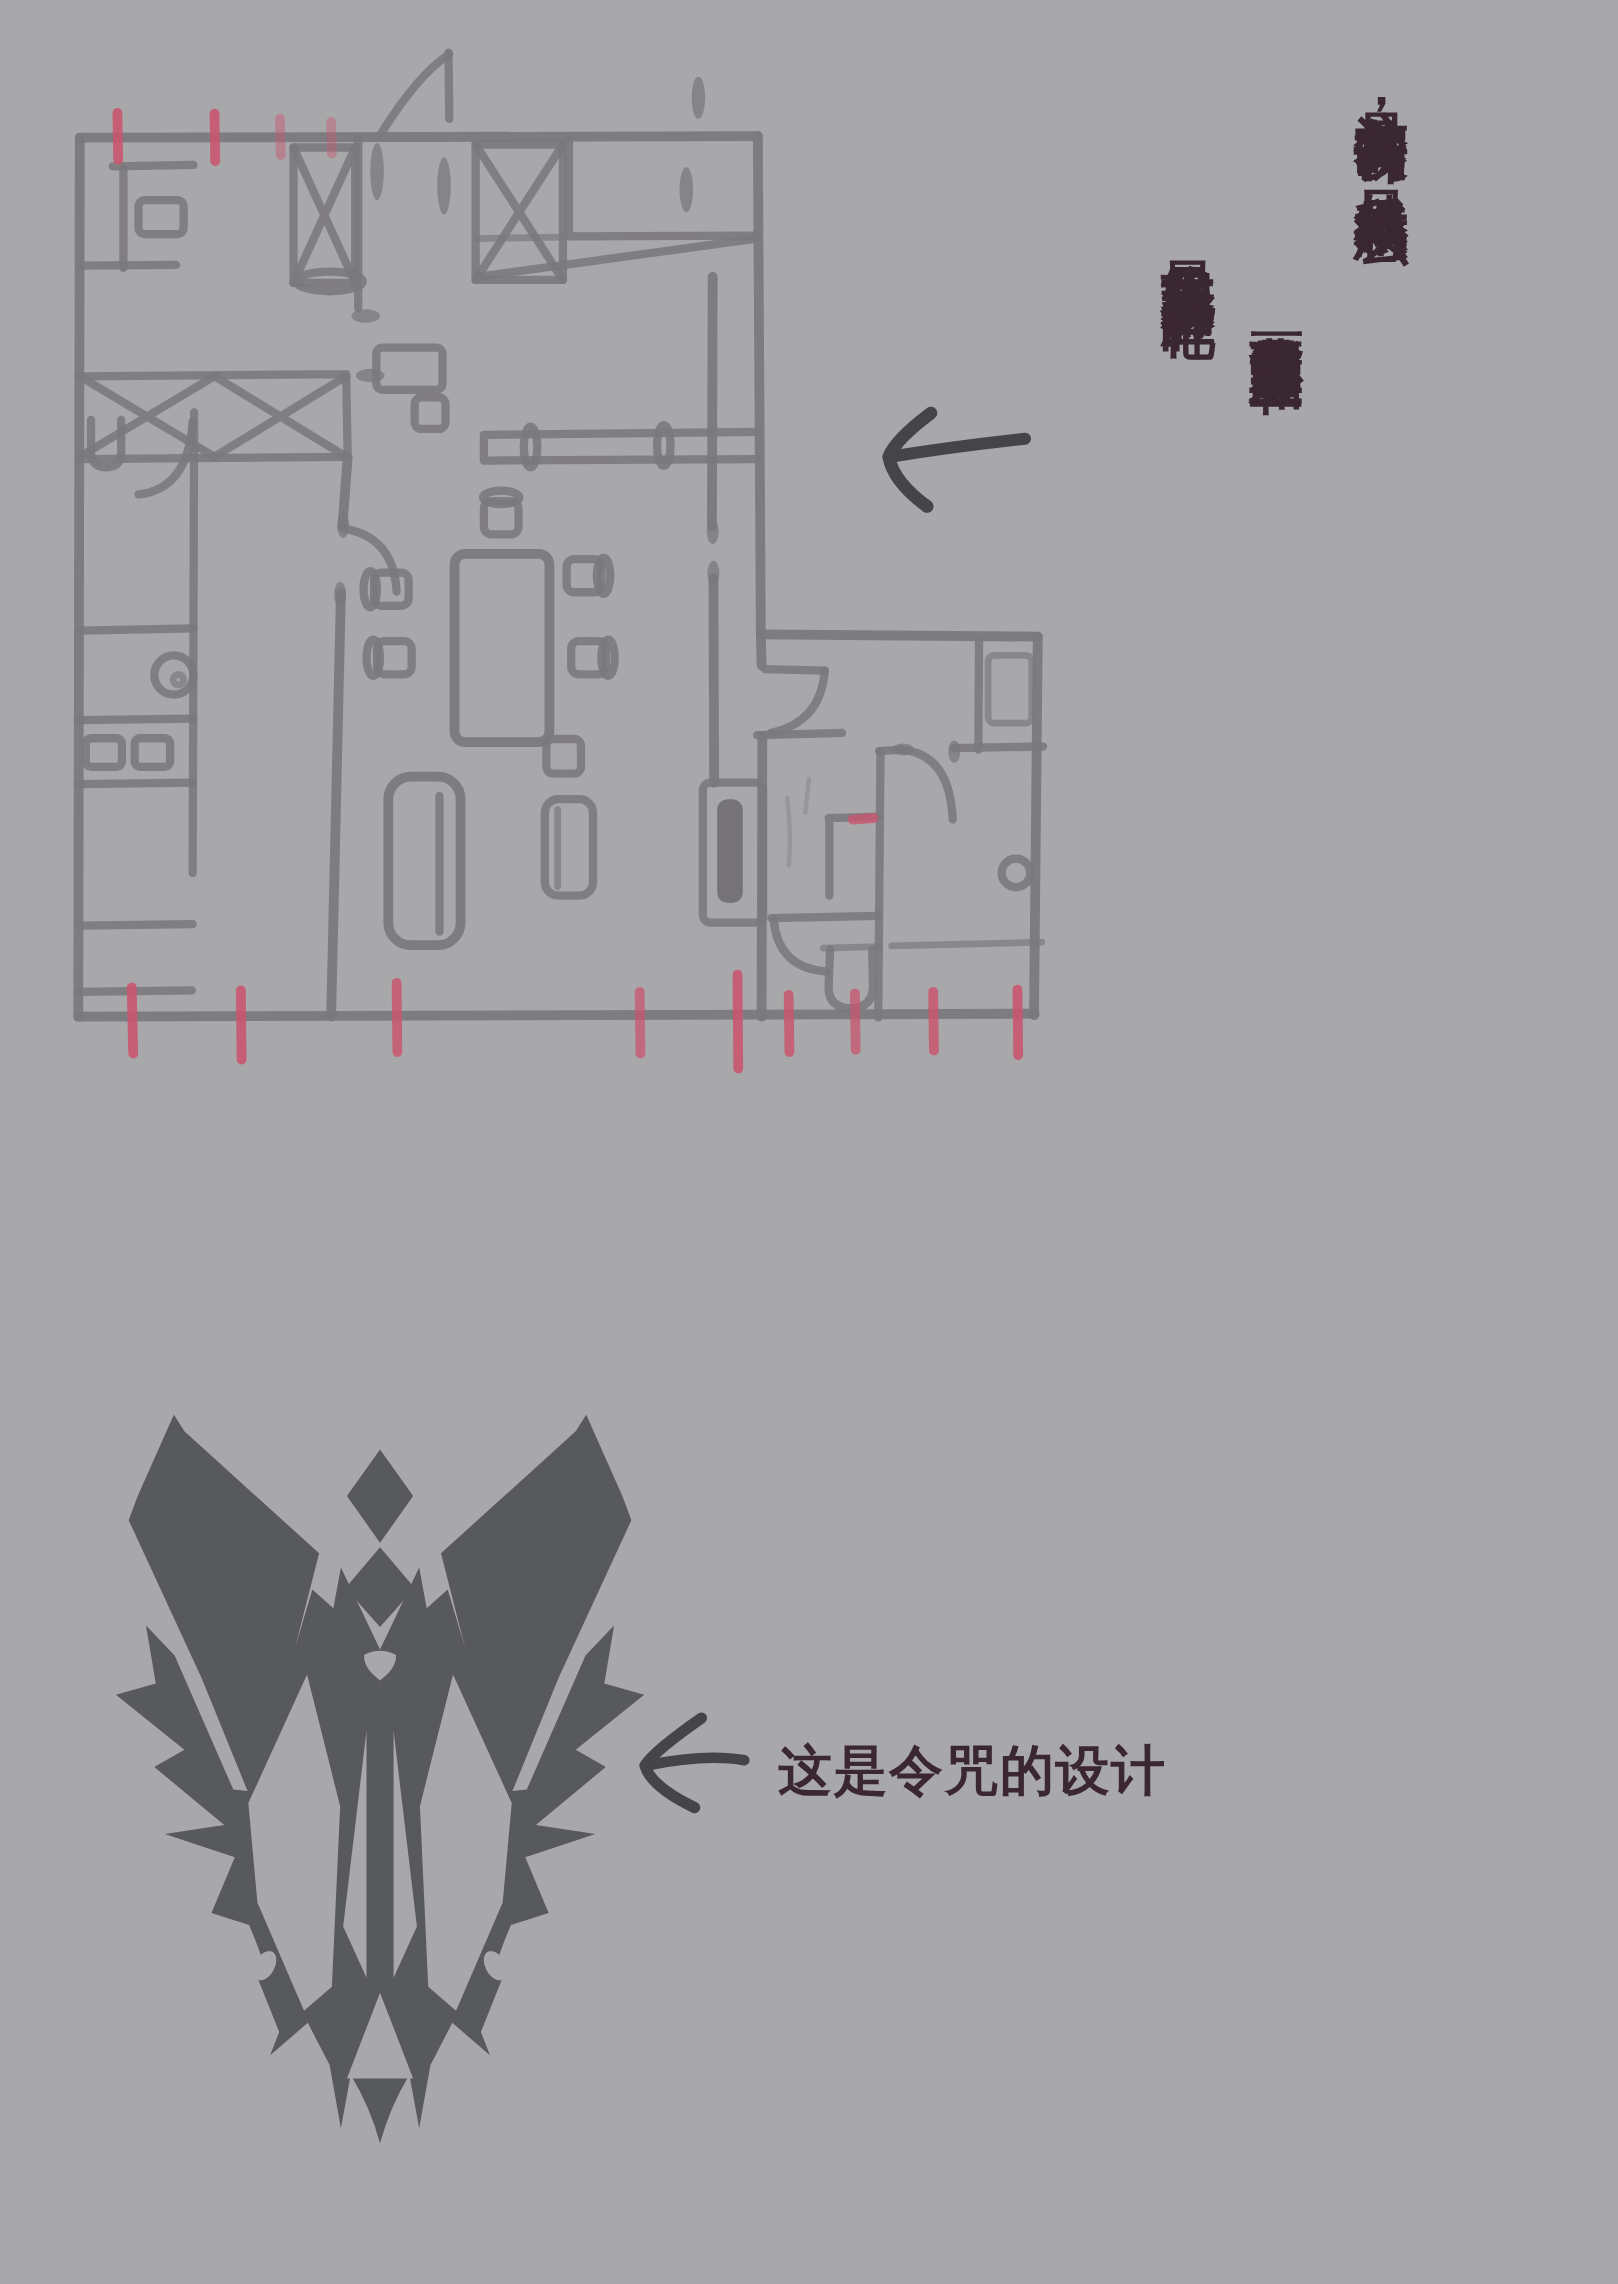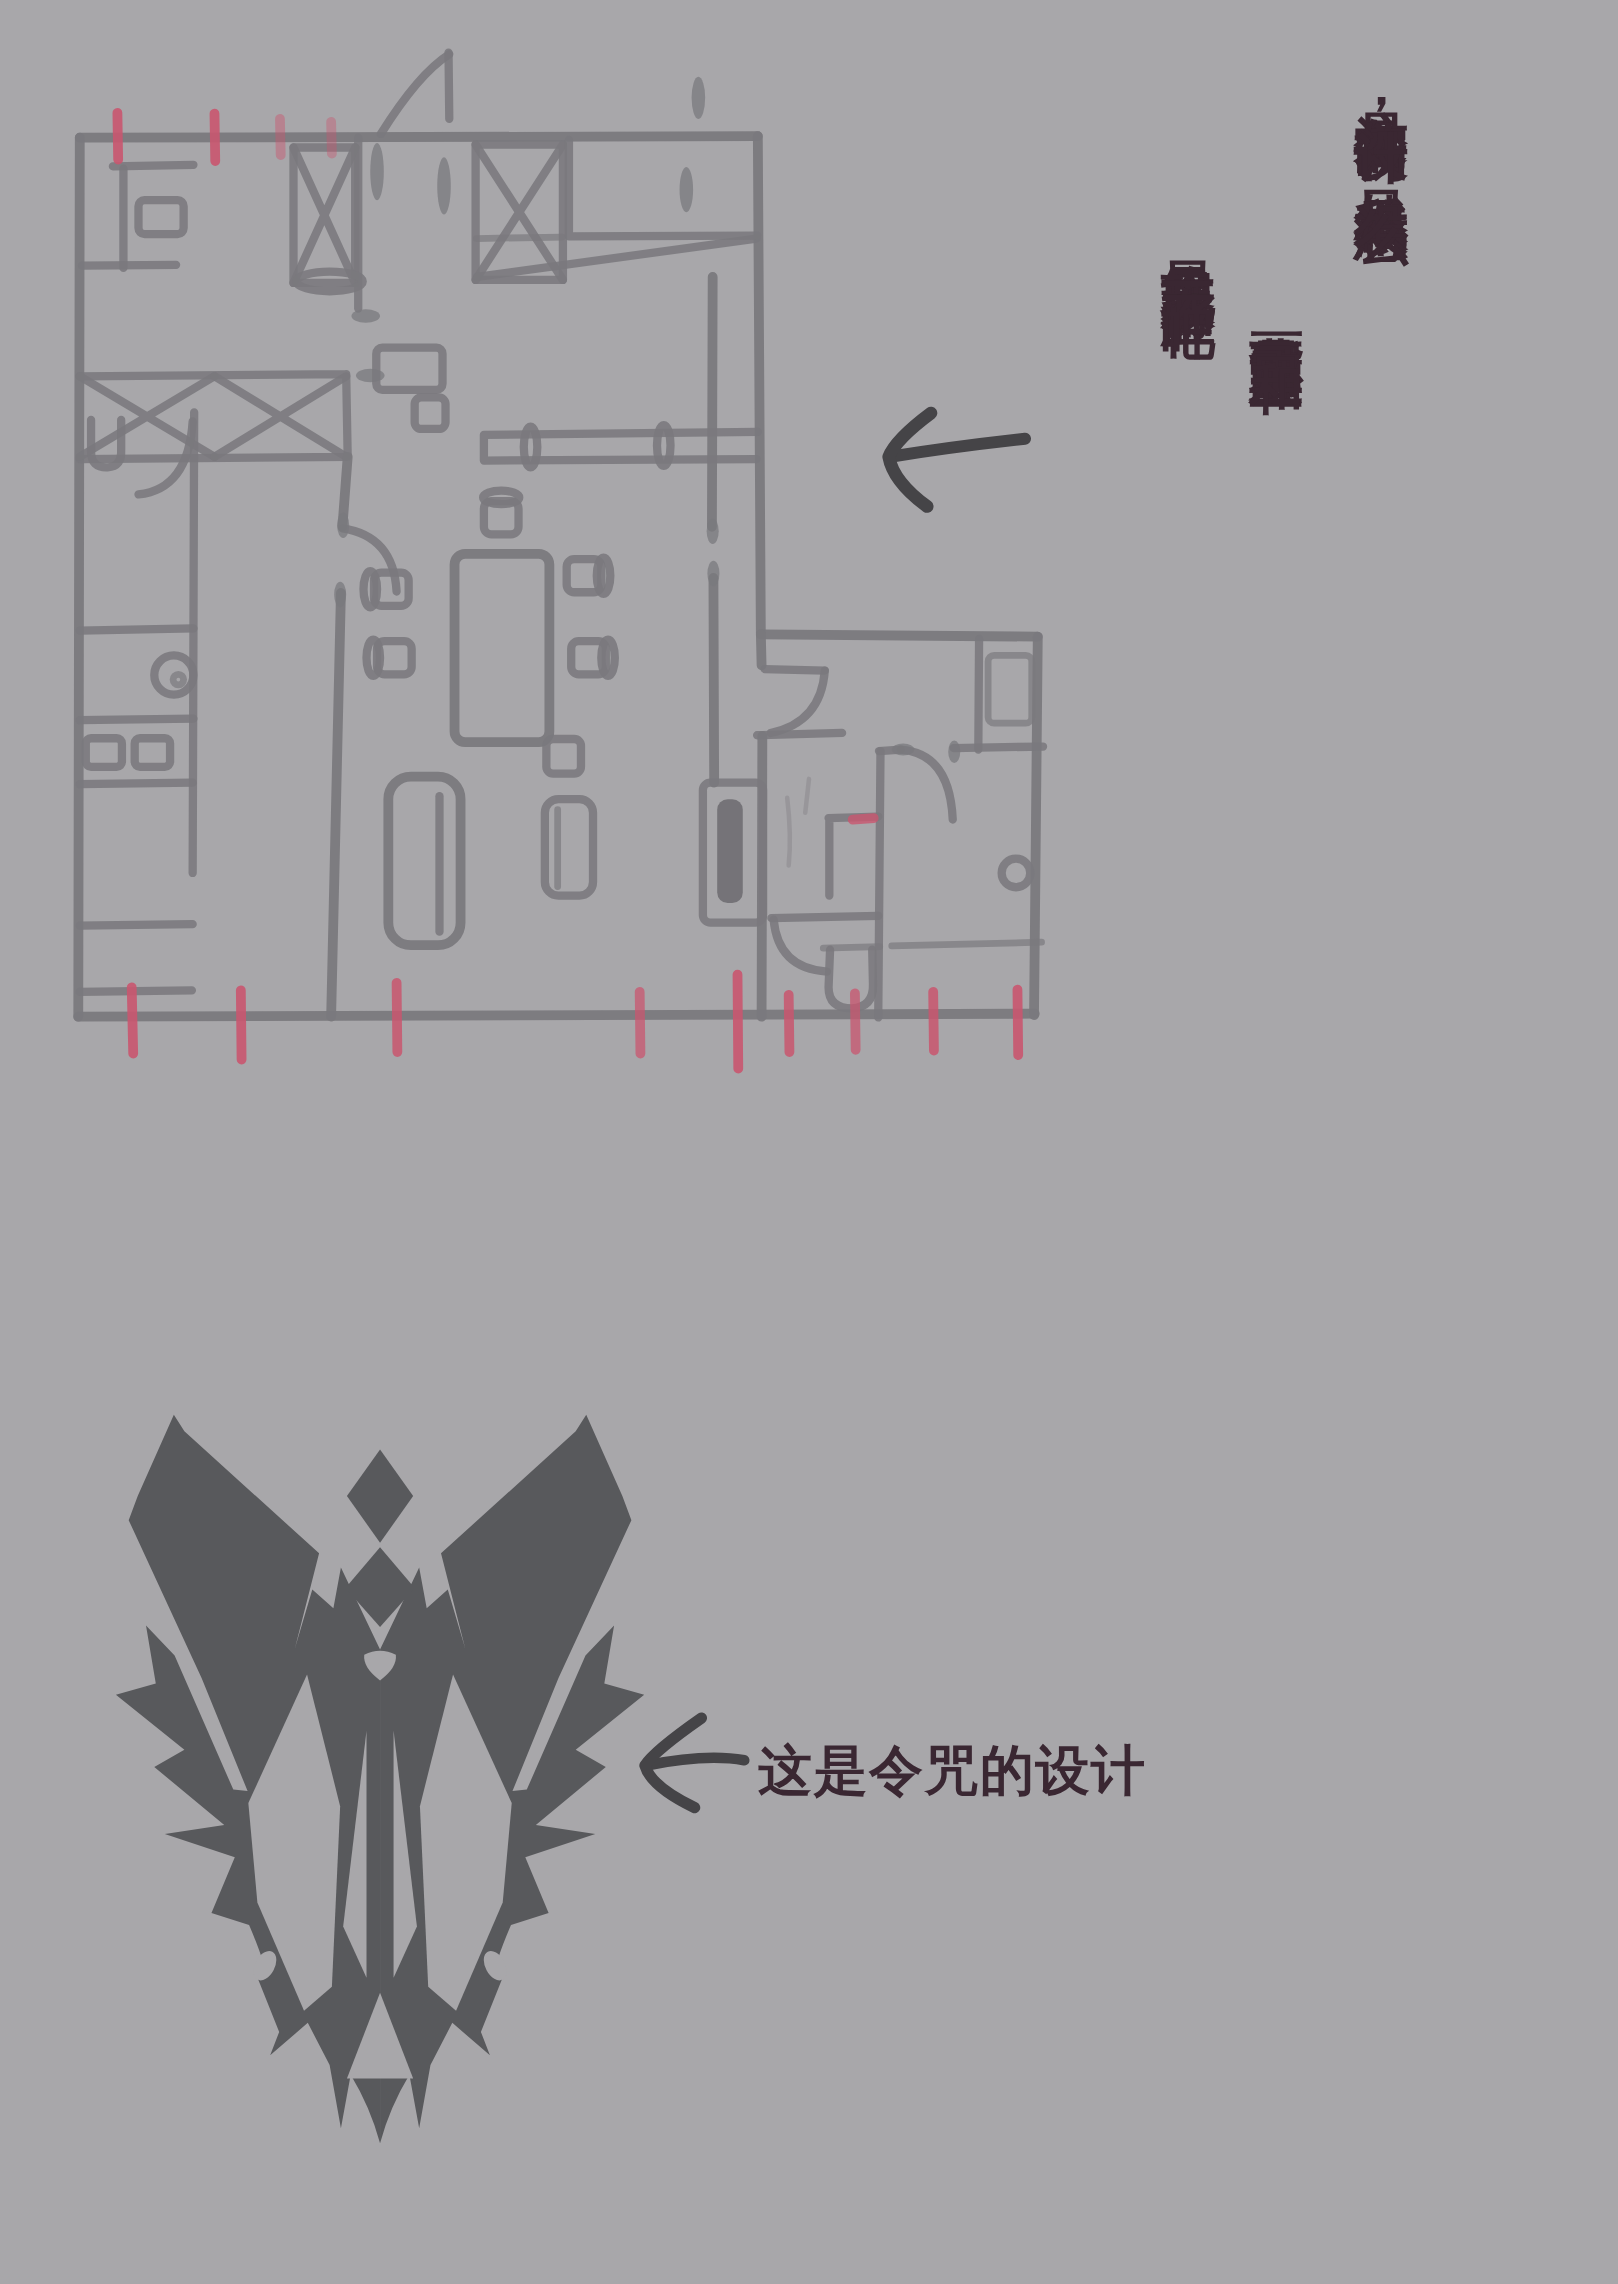--- a/index.html
+++ b/index.html
@@ -242,16 +242,16 @@
 
     <g>
       <path class="dk" stroke-width="14" d="M989 2339 Q938 2330 859 2346"></path>
       <path class="dk" stroke-width="15" d="M932 2283 Q869 2327 857 2346 Q865 2374 923 2402"></path>
     </g>
   </svg>
 
   <div class="vnote" style="left:1352px; top:66px;">这是公寓的初设计，虽然我根本没怎么</div>
   <div class="vnote" style="left:1247px; top:290px;">画背景而且卧室那里和</div>
   <div class="vnote" style="left:1159px; top:217px; letter-spacing:4.5px;">最终呈现版本有些不一样吧</div>
-  <div class="hnote" style="left:758px; top:1735px;">这是令咒的设计</div>
+  <div class="hnote" style="left:778px; top:1735px;">这是令咒的设计</div>
 
 </div>
 
 
 </body></html>

